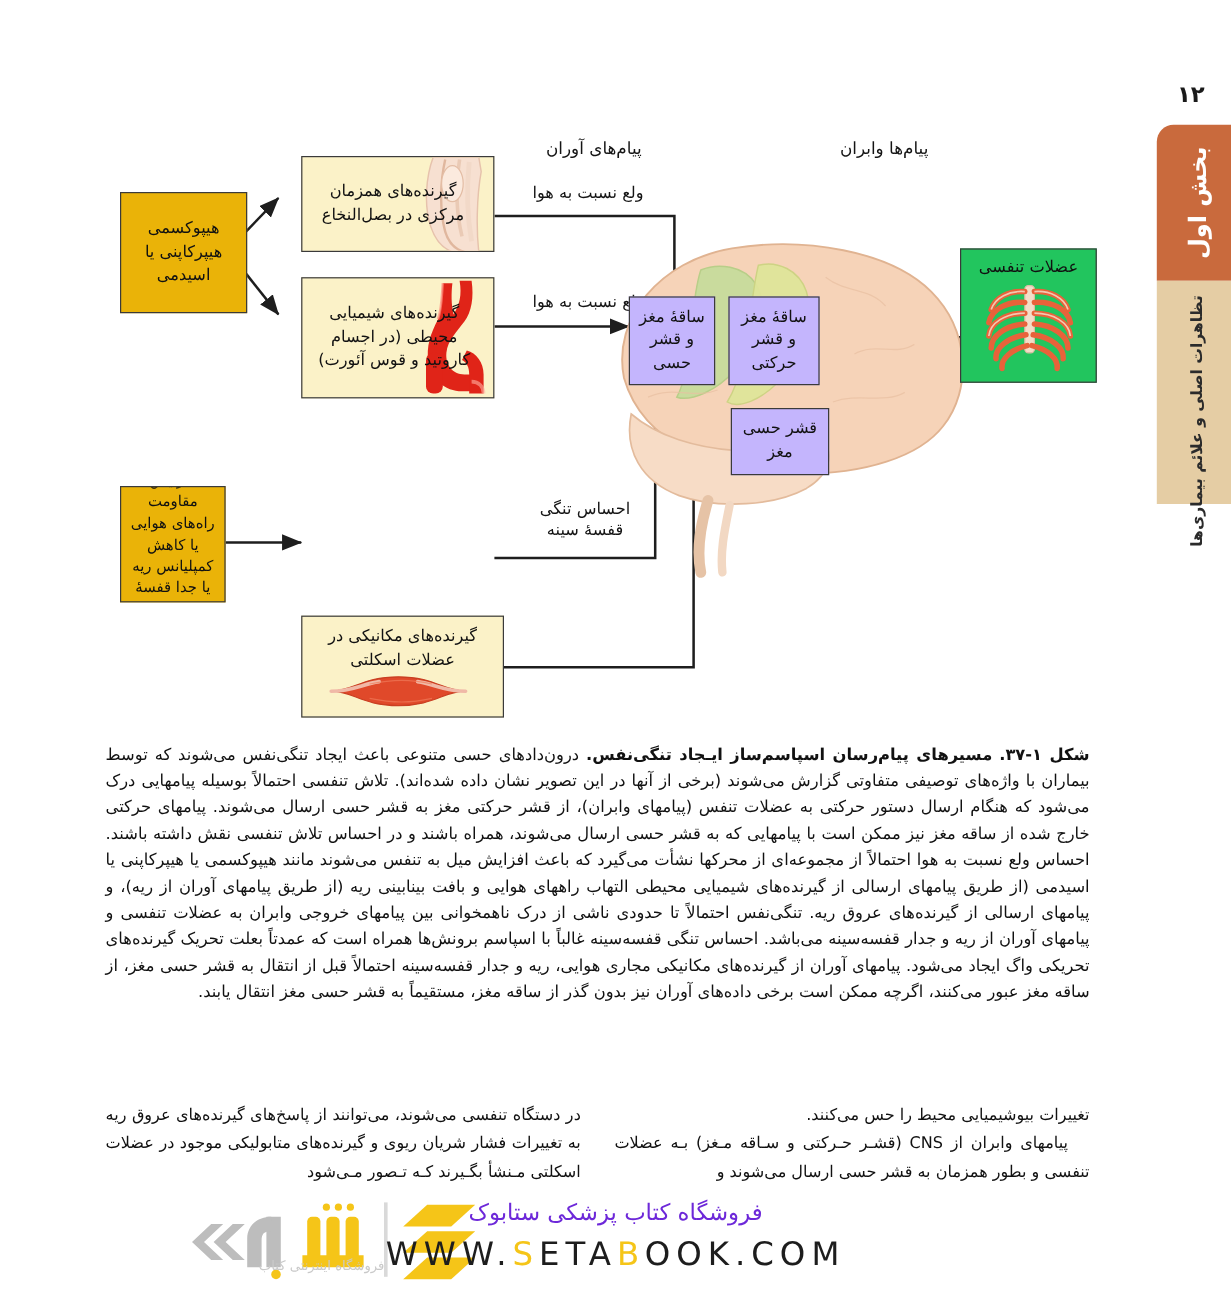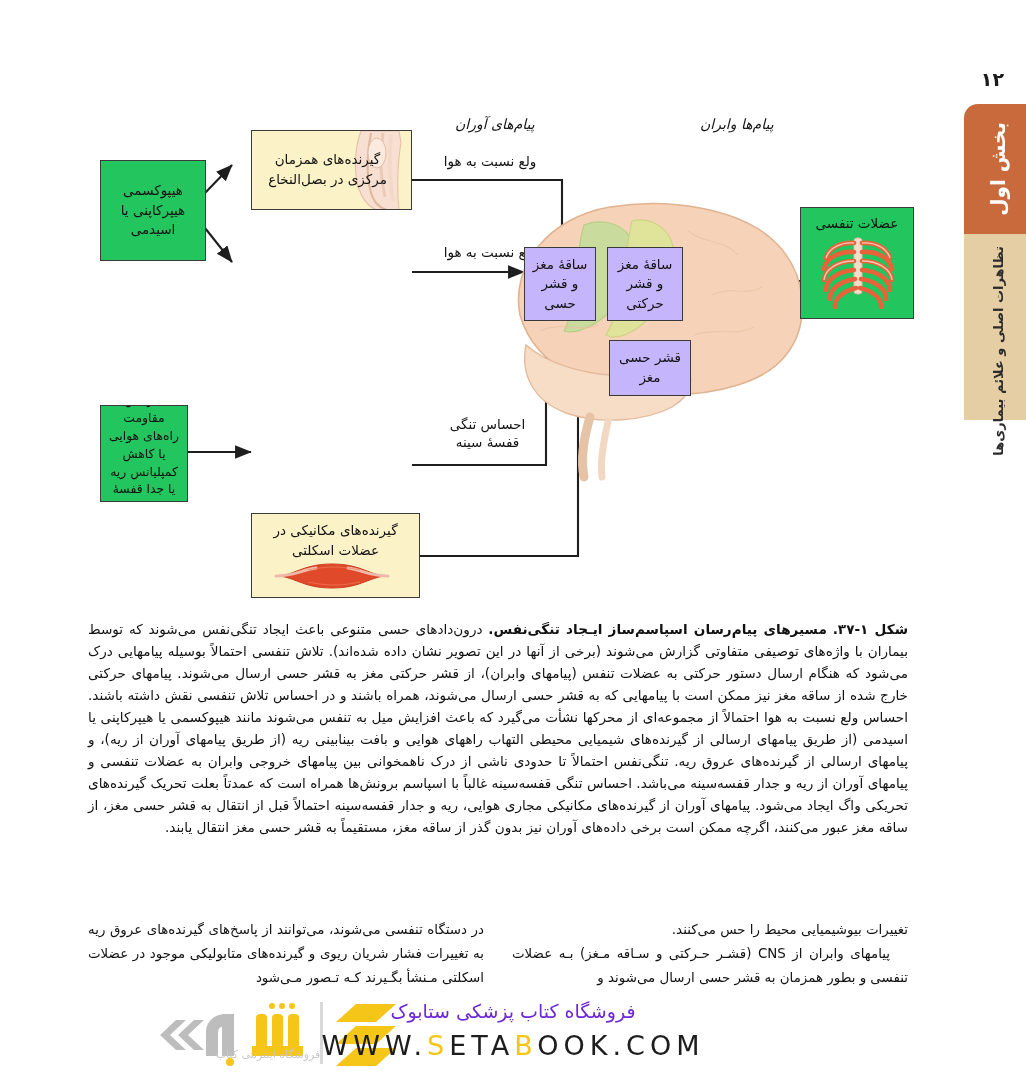--- a/index.html
+++ b/index.html
@@ -75,37 +75,36 @@
     line-height: 1.35;
     color: #141414;
     text-align: center;
     white-space: pre-line;
   }
   .dg-heading {
     position: absolute;
     font-size: 14px;
     color: #141414;
     white-space: nowrap;
-    font-style: italic;
   }
 
   
   .box {
     position: absolute;
     border: 1.6px solid #3a3a3a;
     display: flex;
     align-items: center;
     justify-content: center;
     text-align: center;
     font-size: 13.5px;
     line-height: 1.45;
     color: #111;
     overflow: hidden;
   }
-  .box-pink   { background: #22c55e; }
+  .box-pink   { background: #eab308; }
   .box-yellow { background: #fbf2c8; }
   .box-green  { background: #c4b5fd; }
   .box-blue   { background: #22c55e; }
   .box-text   { position: relative; z-index: 3; padding: 0 5px; }
 
   .box-art {
     position: absolute;
     z-index: 1;
     pointer-events: none;
   }
@@ -275,20 +274,40 @@
       <path d="M24,2 C20,20 19,44 24,62 C27,72 33,77 40,79" fill="none" stroke="#e0b79e" stroke-width="2"></path>
       <path d="M36,2 C33,22 33,46 38,66" fill="none" stroke="#eacab5" stroke-width="3"></path>
       <path d="M44,4 C42,24 42,48 46,70" fill="none" stroke="#f2d9c8" stroke-width="4"></path>
       <ellipse cx="30" cy="22" rx="9" ry="15" fill="#fbeade" stroke="#e3bda5" stroke-width="1"></ellipse>
     </svg>
     <span class="box-text" style="margin-inline-start:8px;">گیرنده‌های
 همزمان مرکزی
 در بصل‌النخاع</span>
   </div>
 
+  <div class="box box-yellow" style="left:251px;top:231px;width:161px;height:101px;justify-content:flex-start;">
+    <svg class="box-art" width="66" height="101" viewBox="0 0 66 101" style="right:0;top:0;">
+      <g fill="#e02418">
+        <path d="M24,4 C23,18 23,26 20,34 C14,46 10,56 12,70
+                 C14,84 26,94 40,94 L54,94 L54,80 L42,80
+                 C32,80 26,72 27,62 C28,52 36,44 42,36
+                 C48,28 50,16 48,2 L38,2 C40,14 38,22 33,30
+                 C31,22 31,12 32,4 Z"></path>
+        <rect x="10" y="62" width="14" height="34" rx="6"></rect>
+        <path d="M44,60 C52,62 58,70 58,80 L58,96 L46,96 L46,80
+                 C46,74 44,70 40,68 Z"></path>
+      </g>
+      <path d="M24,4 C23,18 23,26 20,34" fill="none" stroke="#ff8a7a" stroke-width="2" opacity=".7"></path>
+      <path d="M48,86 C54,86 58,90 58,96" fill="none" stroke="#ffb0a2" stroke-width="3" opacity=".6"></path>
+    </svg>
+    <span class="box-text" style="margin-inline-start:6px;">گیرنده‌های شیمیایی
+محیطی (در اجسام
+کاروتید و
+قوس آئورت)</span>
+  </div>
 
 
   <div class="box box-yellow" style="left:251px;top:513px;width:169px;height:85px;flex-direction:column;justify-content:flex-start;padding-top:7px;">
     <span class="box-text">گیرنده‌های مکانیکی در
 عضلات اسکلتی</span>
     <svg class="box-art" width="120" height="30" viewBox="0 0 120 30" style="left:20px;bottom:6px;top:auto;">
       <path d="M4,15 C22,15 30,3 60,3 C90,3 98,15 116,15
                C98,15 90,27 60,27 C30,27 22,15 4,15 Z" fill="#e0492a" stroke="#c93f22" stroke-width="1"></path>
       <path d="M4,15 C22,15 30,9 44,7" fill="none" stroke="#f0b9a7" stroke-width="3" stroke-linecap="round"></path>
       <path d="M116,15 C98,15 90,9 76,7" fill="none" stroke="#f0b9a7" stroke-width="3" stroke-linecap="round"></path>

